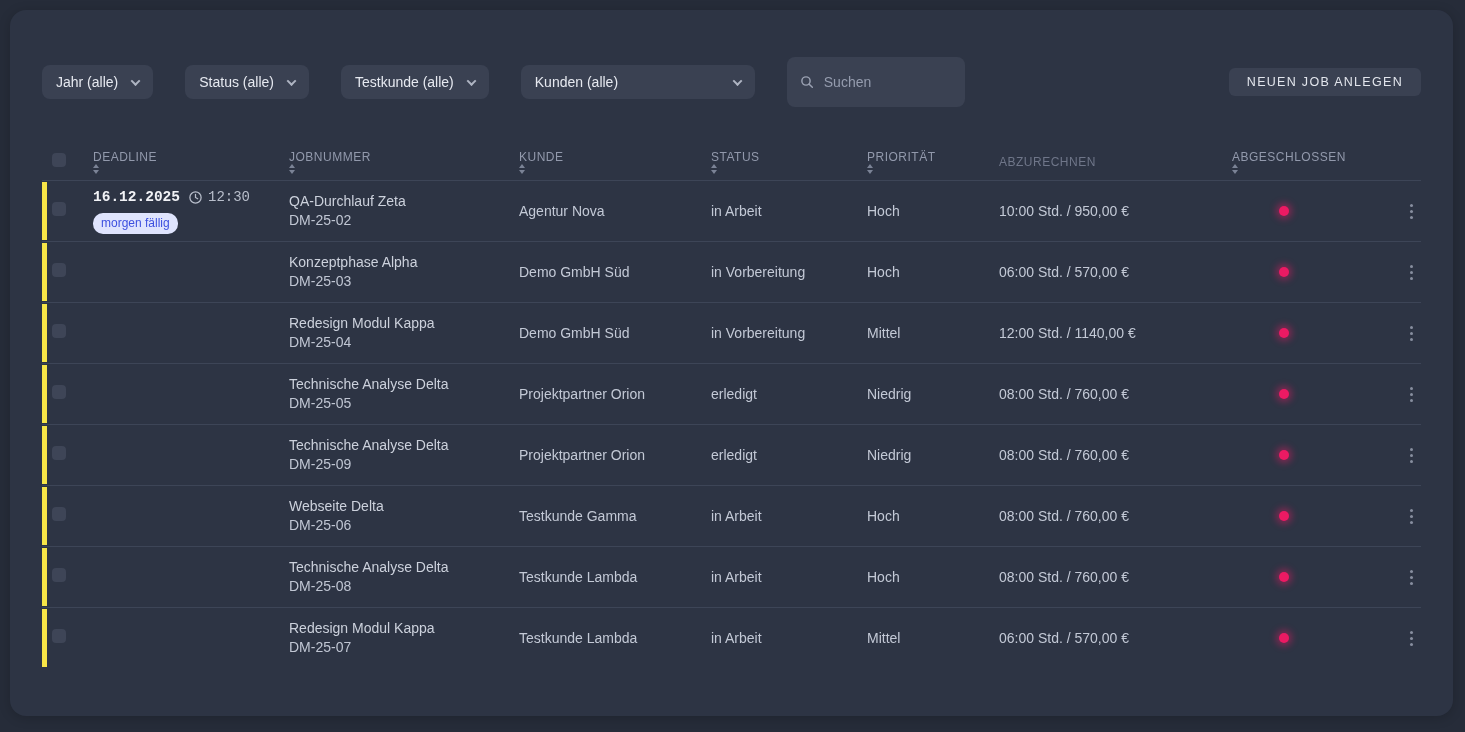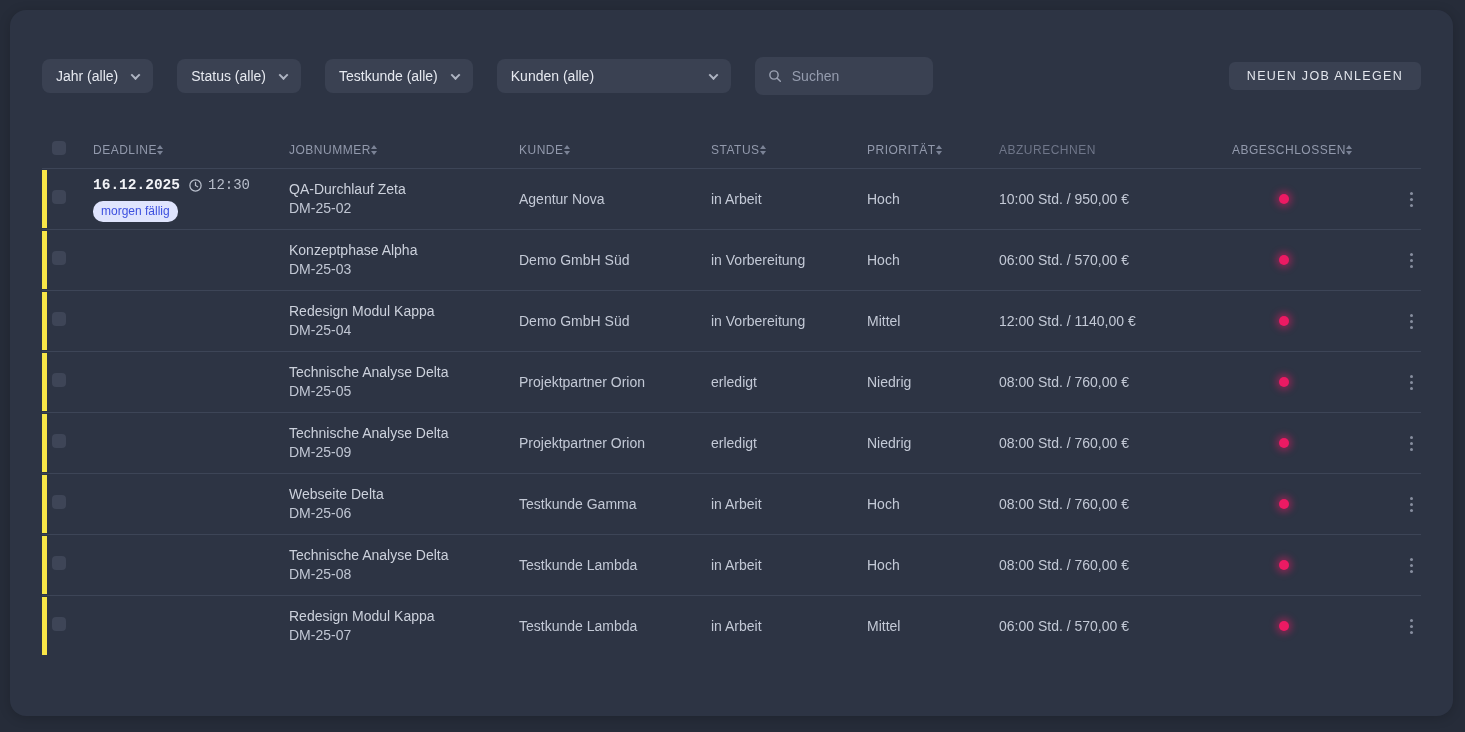--- a/index.html
+++ b/index.html
@@ -13,42 +13,42 @@
   .card {
     position:absolute; left:10px; top:10px;
     width:1443px; height:706px;
     background:#2d3444;
     border-radius:16px;
     box-shadow:0 2px 12px rgba(0,0,0,0.18);
     overflow:hidden;
   }
   
   .toolbar {
-    display:flex; align-items:center; gap:24px;
+    display:flex; align-items:center; gap:32px;
     padding:47px 32px 0 32px;
     margin-bottom:37px;
   }
   .chip {
     height:34px; display:flex; align-items:center; justify-content:space-between;
     gap:14px; padding:0 14px;
     background:#3a4152; border-radius:8px;
     color:#e6e9f0; font-size:14px; cursor:pointer;
     white-space:nowrap;
   }
   .chip.w-jahr { min-width:98px; }
   .chip.w-status { min-width:108px; }
   .chip.w-abrechnung { min-width:146px; }
   .chip.w-kunden { min-width:234px; }
   .chevron {
     width:7px; height:7px; flex:0 0 auto;
     border-right:2px solid #aeb4c2; border-bottom:2px solid #aeb4c2;
     transform:rotate(45deg) translate(-1px,-1px);
   }
   .searchbox {
-    height:38px; min-width:178px; display:flex; align-items:center; gap:9px;
+    height:50px; min-width:178px; display:flex; align-items:center; gap:9px;
     padding:0 12px; background:#3a4152; border-radius:8px; color:#9aa1b2;
   }
   .searchbox input {
     background:transparent; border:none; outline:none;
     color:#e6e9f0; font-size:14px; width:110px;
     font-family:inherit;
   }
   .searchbox input::placeholder { color:#959cae; }
   .new-job-btn {
     margin-left:auto;
@@ -58,21 +58,21 @@
     font-family:inherit; cursor:pointer;
   }
   
   .table { padding:0 32px; }
   .grid-row {
     display:grid;
     grid-template-columns:51px 196px 230px 192px 156px 132px 233px 157px 1fr;
     align-items:center;
   }
   .thead { height:36px; color:#9299ac; font-size:12px; letter-spacing:0.5px; }
-  .th { display:flex; align-items:center; cursor:pointer; }
+  .th { display:flex; cursor:pointer;flex-direction:column; }
   .th.dim { color:#6f7689; cursor:default; }
   .sort-icon { display:inline-flex; flex-direction:column; gap:2px; color:#7b8396; }
   .sort-icon i { display:block; width:0; height:0;
     border-left:3.5px solid transparent; border-right:3.5px solid transparent; }
   .sort-icon i.up { border-bottom:4px solid currentColor; }
   .sort-icon i.down { border-top:4px solid currentColor; }
   .checkbox {
     width:14px; height:14px; border-radius:4px; background:#3e4557;
     display:inline-block; cursor:pointer; margin-left:10px;
   }

